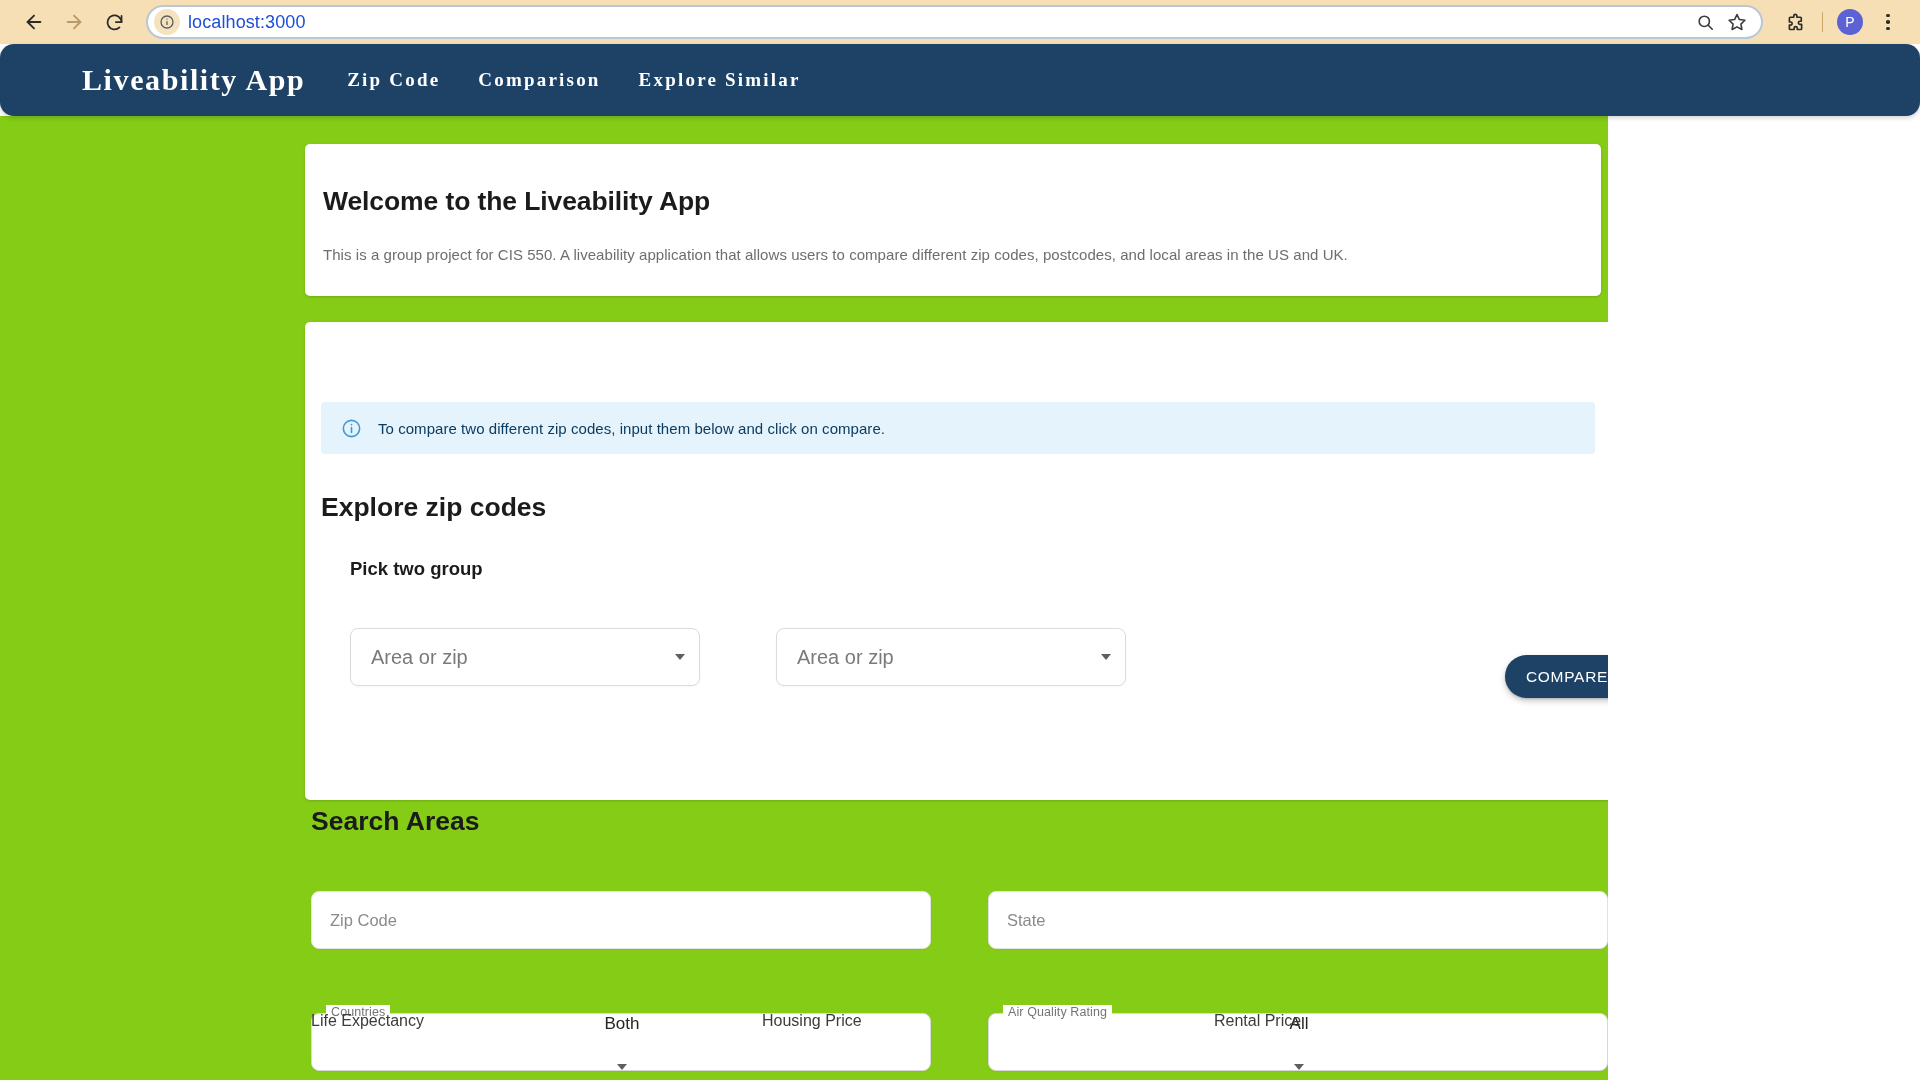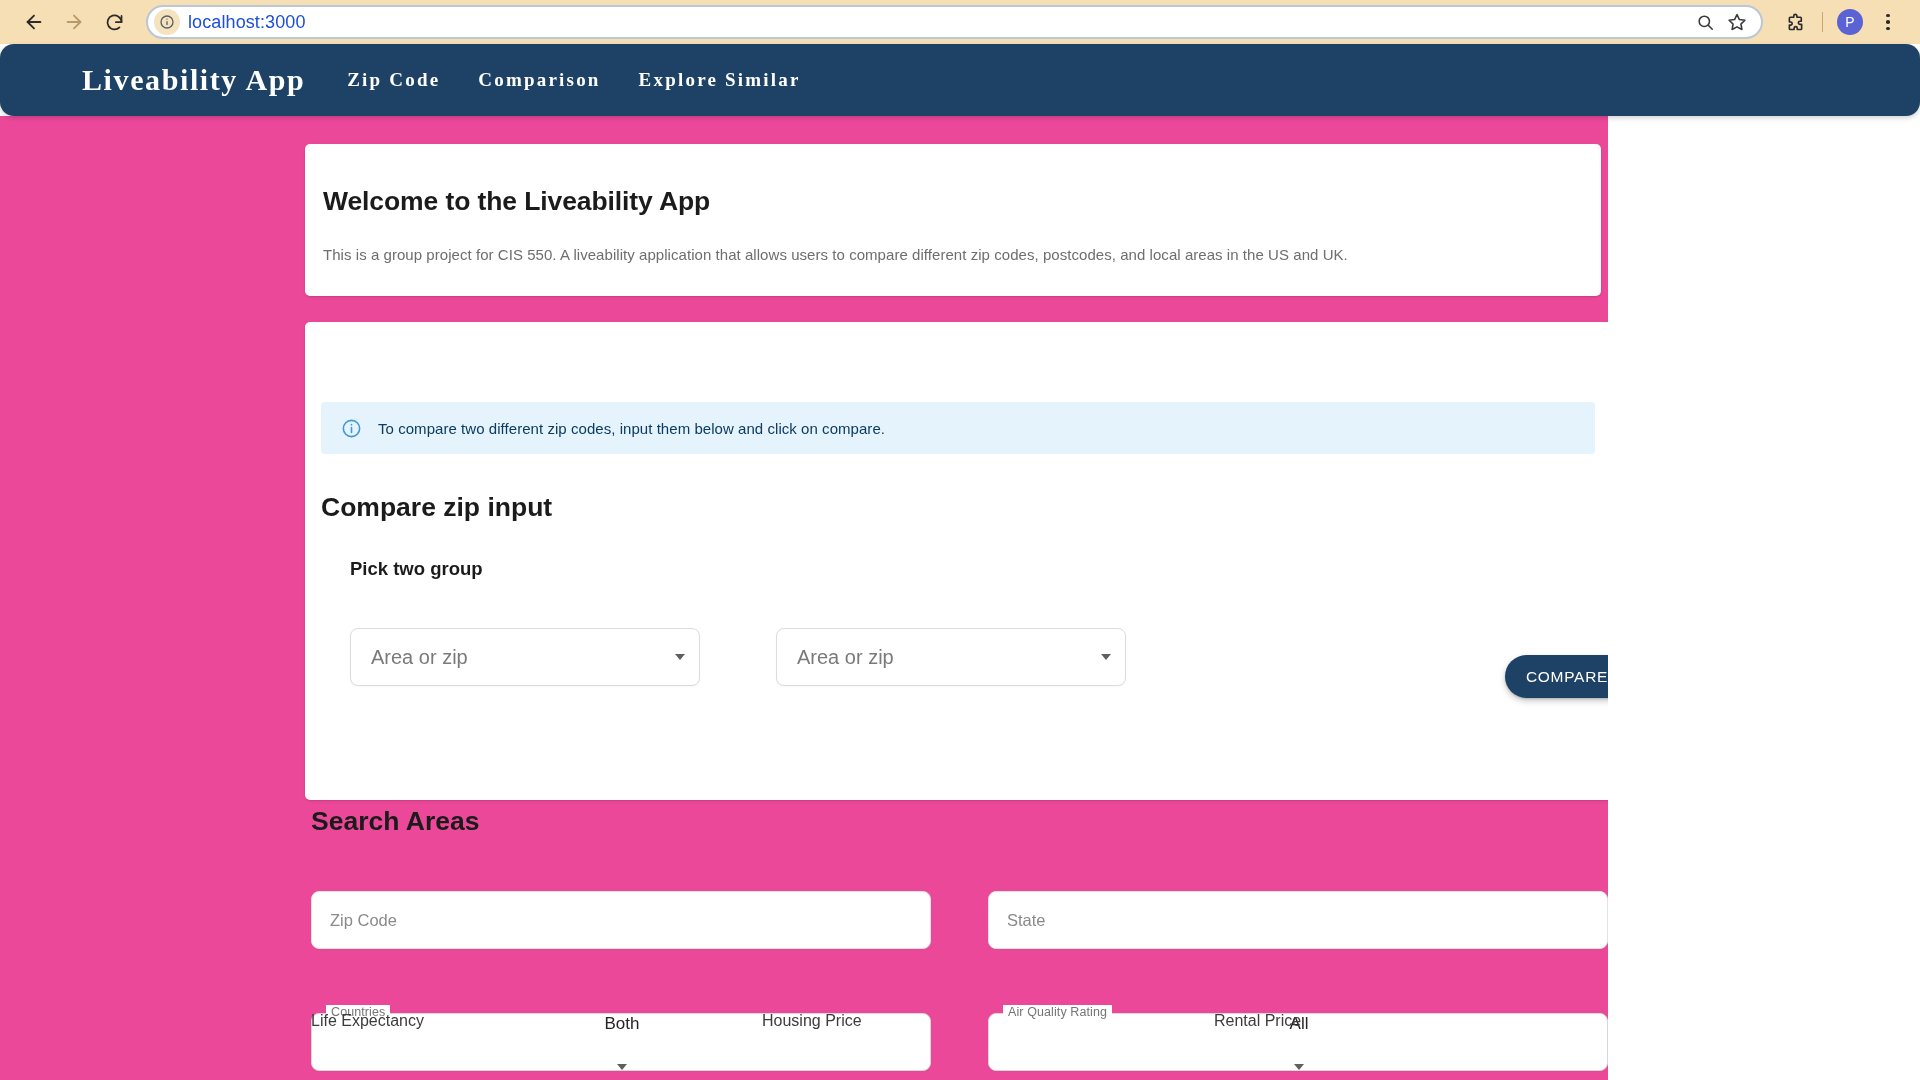--- a/index.html
+++ b/index.html
@@ -137,21 +137,21 @@
     color: #ffffff;
     letter-spacing: 2.2px;
     white-space: nowrap;
     margin-right: 38px;
   }
 
   
   .page {
     width: 1608px;
     height: 964px;
-    background: #ec4899;
+    background: #84cc16;
     position: relative;
     overflow: hidden;
   }
 
   .card {
     position: absolute;
     background: #ffffff;
     border-radius: 5px;
     box-shadow: 0 1px 3px rgba(0,0,0,0.10), 0 1px 2px rgba(0,0,0,0.06);
   }
@@ -416,21 +416,21 @@
 
 <div class="page">
 
   <div class="card card-welcome">
     <div class="card-title">Welcome to the Liveability App</div>
     <div class="card-subtitle">This is a group project for CIS 550. A liveability application that allows users to compare different zip codes, postcodes, and local areas in the US and UK.</div>
   </div>
 
   <div class="card card-compare">
 
-    <div class="compare-heading">Compare zip input</div>
+    <div class="compare-heading">Explore zip codes</div>
 
     <div class="alert-info">
       <svg width="21" height="21" viewBox="0 0 24 24" fill="none" stroke="#4098d7" stroke-width="1.8">
         <circle cx="12" cy="12" r="9.3"></circle>
           <line x1="12" y1="11" x2="12" y2="16.6" stroke-linecap="round"></line>
         <circle cx="12" cy="7.6" r="1" fill="#4098d7" stroke="none"></circle>
       </svg>
       <div class="alert-text">To compare two different zip codes, input them below and click on compare.</div>
     </div>
 

